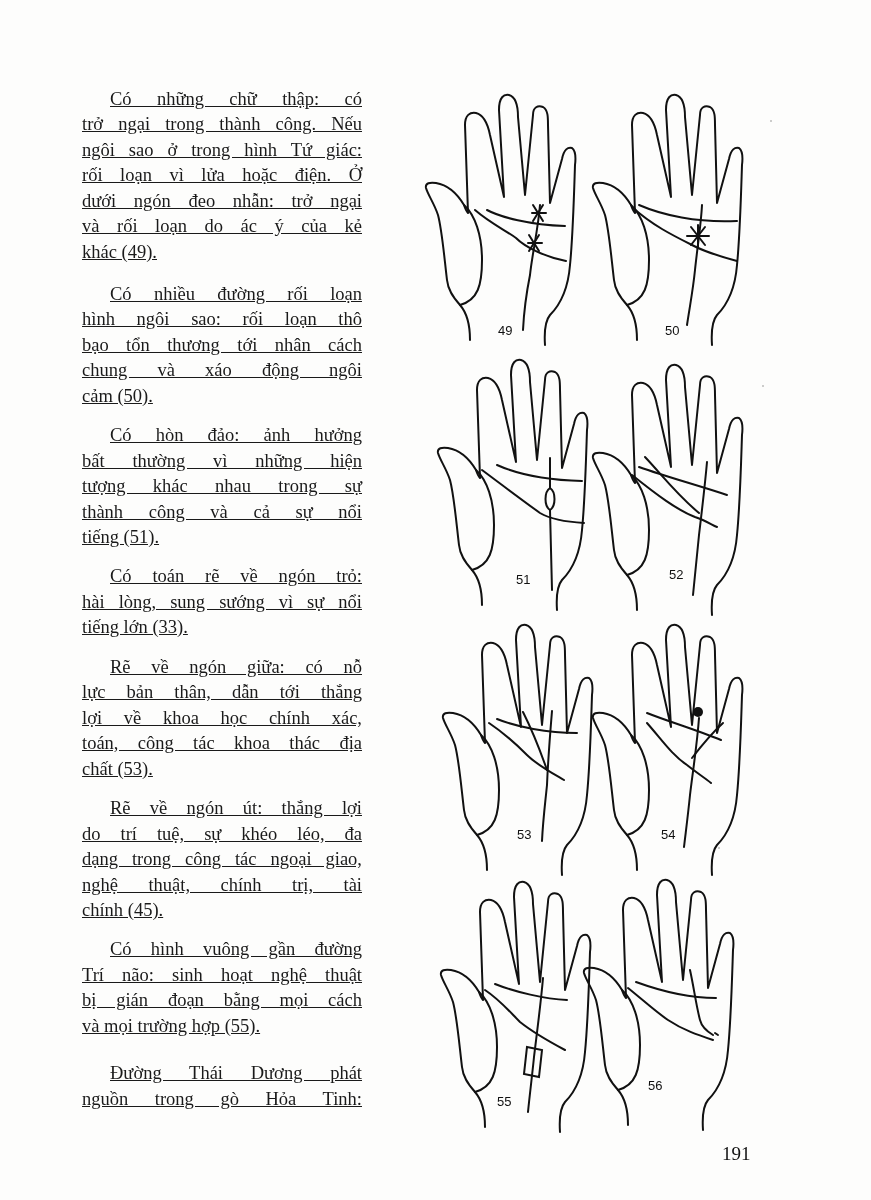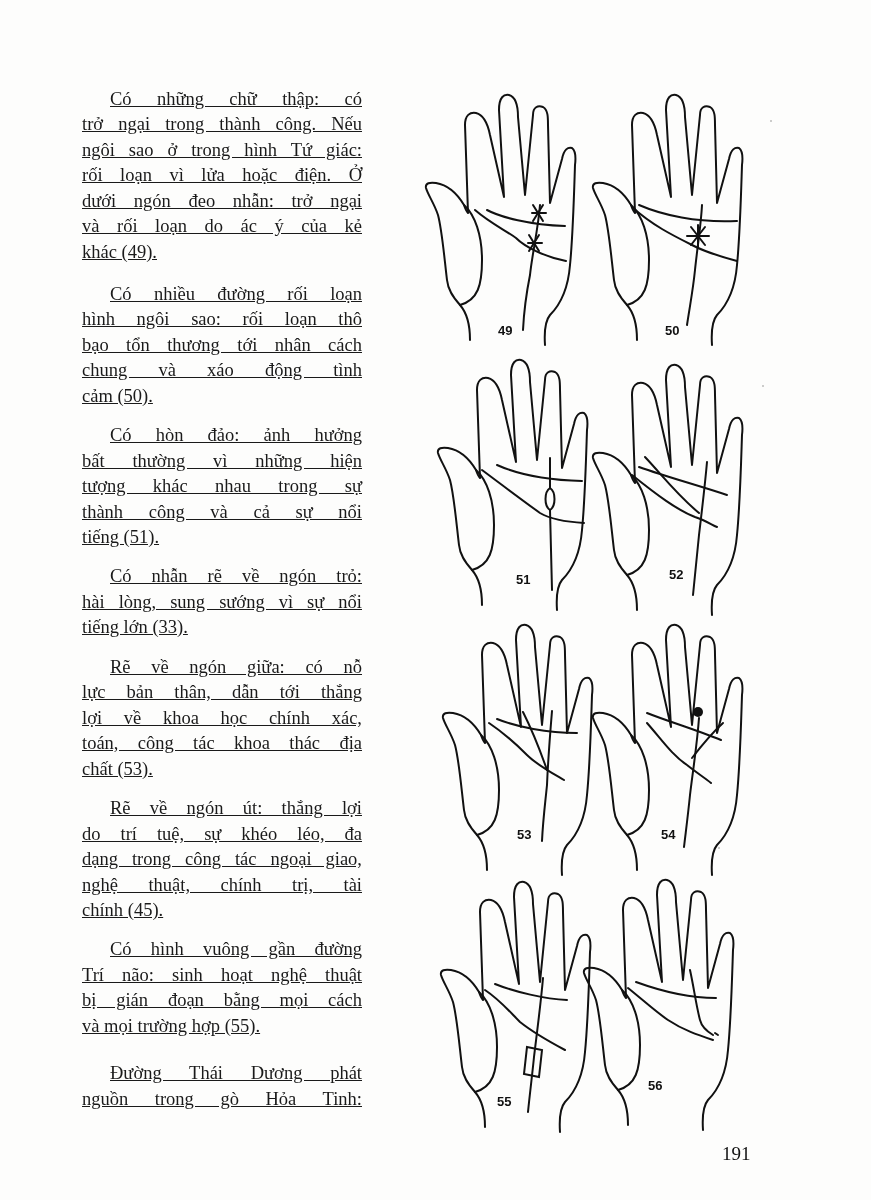--- a/index.html
+++ b/index.html
@@ -2,50 +2,50 @@
 <html><head>
 <meta charset="utf-8">
 <style>
   html,body{margin:0;padding:0;}
   body{width:871px;height:1200px;background:#fdfdfc;position:relative;overflow:hidden;font-family:"DejaVu Serif","Liberation Serif",serif;color:#1a1a1a;}
   .line{position:absolute;left:82px;width:280px;font-size:18.5px;line-height:22px;white-space:nowrap;text-align:justify;text-align-last:justify;font-family:"Liberation Serif","DejaVu Serif",serif;text-decoration:underline;}
   .line.first{left:110px;width:252px;}
   .line.last{text-align-last:left;}
   .fig{position:absolute;width:170px;height:260px;}
   .fig svg{width:170px;height:260px;overflow:visible;}
-  .fig-label{position:absolute;font-family:"Liberation Sans","DejaVu Sans",sans-serif;font-weight:bold;font-size:13px;color:#111;}
+  .fig-label{position:absolute;font-family:"Liberation Sans","DejaVu Sans",sans-serif;font-weight:normal;font-size:13px;color:#111;}
   .page-num{position:absolute;left:722px;top:1143px;font-size:19px;font-family:"Liberation Serif","DejaVu Serif",serif;color:#111;}
   .speck{position:absolute;width:2px;height:2px;background:#bbb;border-radius:1px;}
 </style>
 </head>
 <body>
 
 <div>
 
   <div class="line first" style="top:88px">Có những chữ thập: có</div>
   <div class="line" style="top:113px">trở ngại trong thành công. Nếu</div>
   <div class="line" style="top:139px">ngôi sao ở trong hình Tứ giác:</div>
   <div class="line" style="top:164px">rối loạn vì lửa hoặc điện. Ở</div>
   <div class="line" style="top:190px">dưới ngón đeo nhẫn: trở ngại</div>
   <div class="line" style="top:215px">và rối loạn do ác ý của kẻ</div>
   <div class="line last" style="top:241px">khác (49).</div>
 
   <div class="line first" style="top:283px">Có nhiều đường rối loạn</div>
   <div class="line" style="top:308px">hình ngôi sao: rối loạn thô</div>
   <div class="line" style="top:334px">bạo tổn thương tới nhân cách</div>
-  <div class="line" style="top:359px">chung và xáo động tình</div>
+  <div class="line" style="top:359px">chung và xáo động ngôi</div>
   <div class="line last" style="top:385px">cảm (50).</div>
 
   <div class="line first" style="top:424px">Có hòn đảo: ảnh hưởng</div>
   <div class="line" style="top:450px">bất thường vì những hiện</div>
   <div class="line" style="top:475px">tượng khác nhau trong sự</div>
   <div class="line" style="top:501px">thành công và cả sự nổi</div>
   <div class="line last" style="top:526px">tiếng (51).</div>
 
-  <div class="line first" style="top:565px">Có nhẫn rẽ về ngón trỏ:</div>
+  <div class="line first" style="top:565px">Có toán rẽ về ngón trỏ:</div>
   <div class="line" style="top:591px">hài lòng, sung sướng vì sự nổi</div>
   <div class="line last" style="top:616px">tiếng lớn (33).</div>
 
   <div class="line first" style="top:656px">Rẽ về ngón giữa: có nỗ</div>
   <div class="line" style="top:681px">lực bản thân, dẫn tới thắng</div>
   <div class="line" style="top:707px">lợi về khoa học chính xác,</div>
   <div class="line" style="top:732px">toán, công tác khoa thác địa</div>
   <div class="line last" style="top:758px">chất (53).</div>
 
   <div class="line first" style="top:797px">Rẽ về ngón út: thắng lợi</div>

